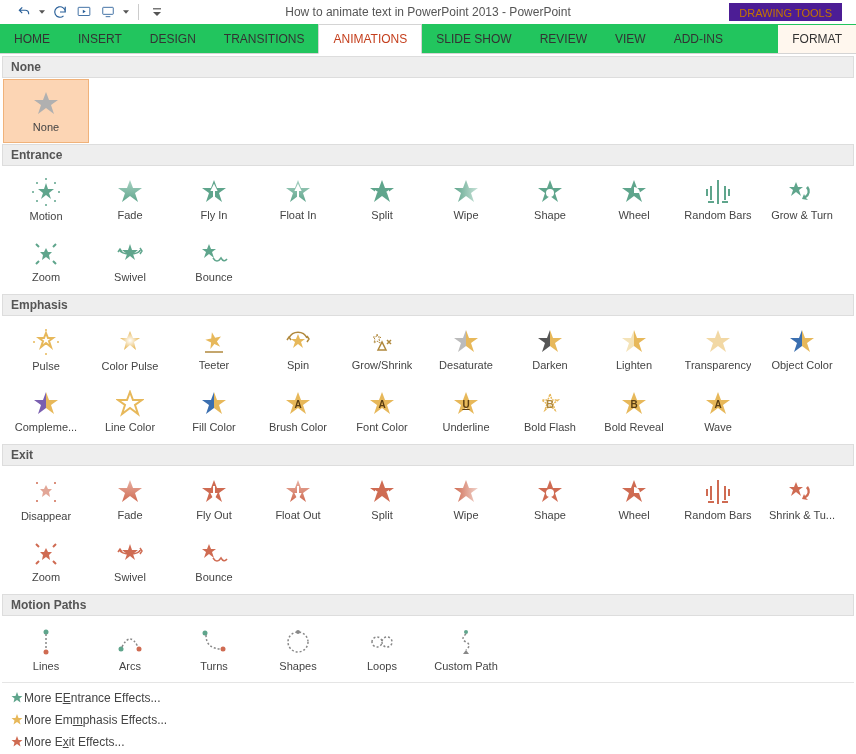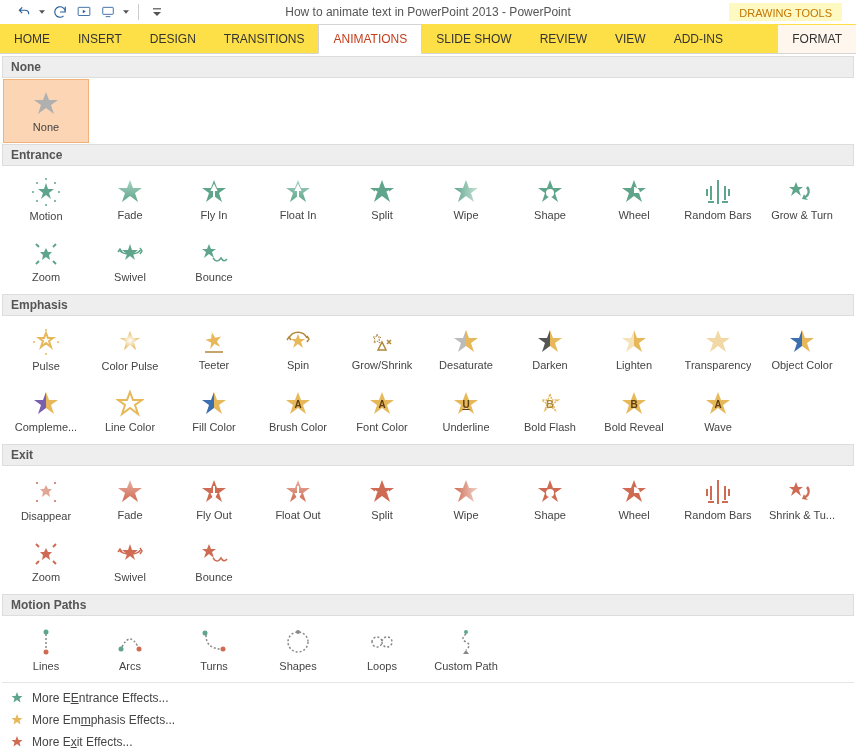--- a/index.html
+++ b/index.html
@@ -25,32 +25,32 @@
   .title {
     position: absolute;
     left: 50%;
     transform: translateX(-50%);
     font-size: 12px;
     color: #555;
     white-space: nowrap;
   }
   .context-tab {
     margin-left: auto;
-    background: #fef9c3;
+    background: #4c1d95;
     padding: 4px 10px 2px;
     font-size: 11px;
     color: #c47500;
     text-align: center;
   }
   .ribbon-tabs {
     display: flex;
     align-items: flex-end;
     height: 30px;
     border-bottom: 1px solid #d4d4d4;
-    background: #fde047;
+    background: #22c55e;
     font-size: 12px;
   }
   .ribbon-tab {
     padding: 7px 14px;
     color: #333;
     cursor: pointer;
     text-transform: uppercase;
     font-size: 12px;
   }
   .ribbon-tab.active {
@@ -105,21 +105,21 @@
     overflow: hidden;
     text-overflow: ellipsis;
   }
   .more-links {
     padding: 4px 0;
     border-top: 1px solid #e5e5e5;
   }
   .more-item {
     display: flex;
     align-items: center;
-    gap: 8px;
+    gap: 0;
     padding: 4px 8px;
     cursor: pointer;
     font-size: 12px;
     color: #444;
   }
   .underline-key { text-decoration: underline; }
 </style>
 </head>
 <body>
 

